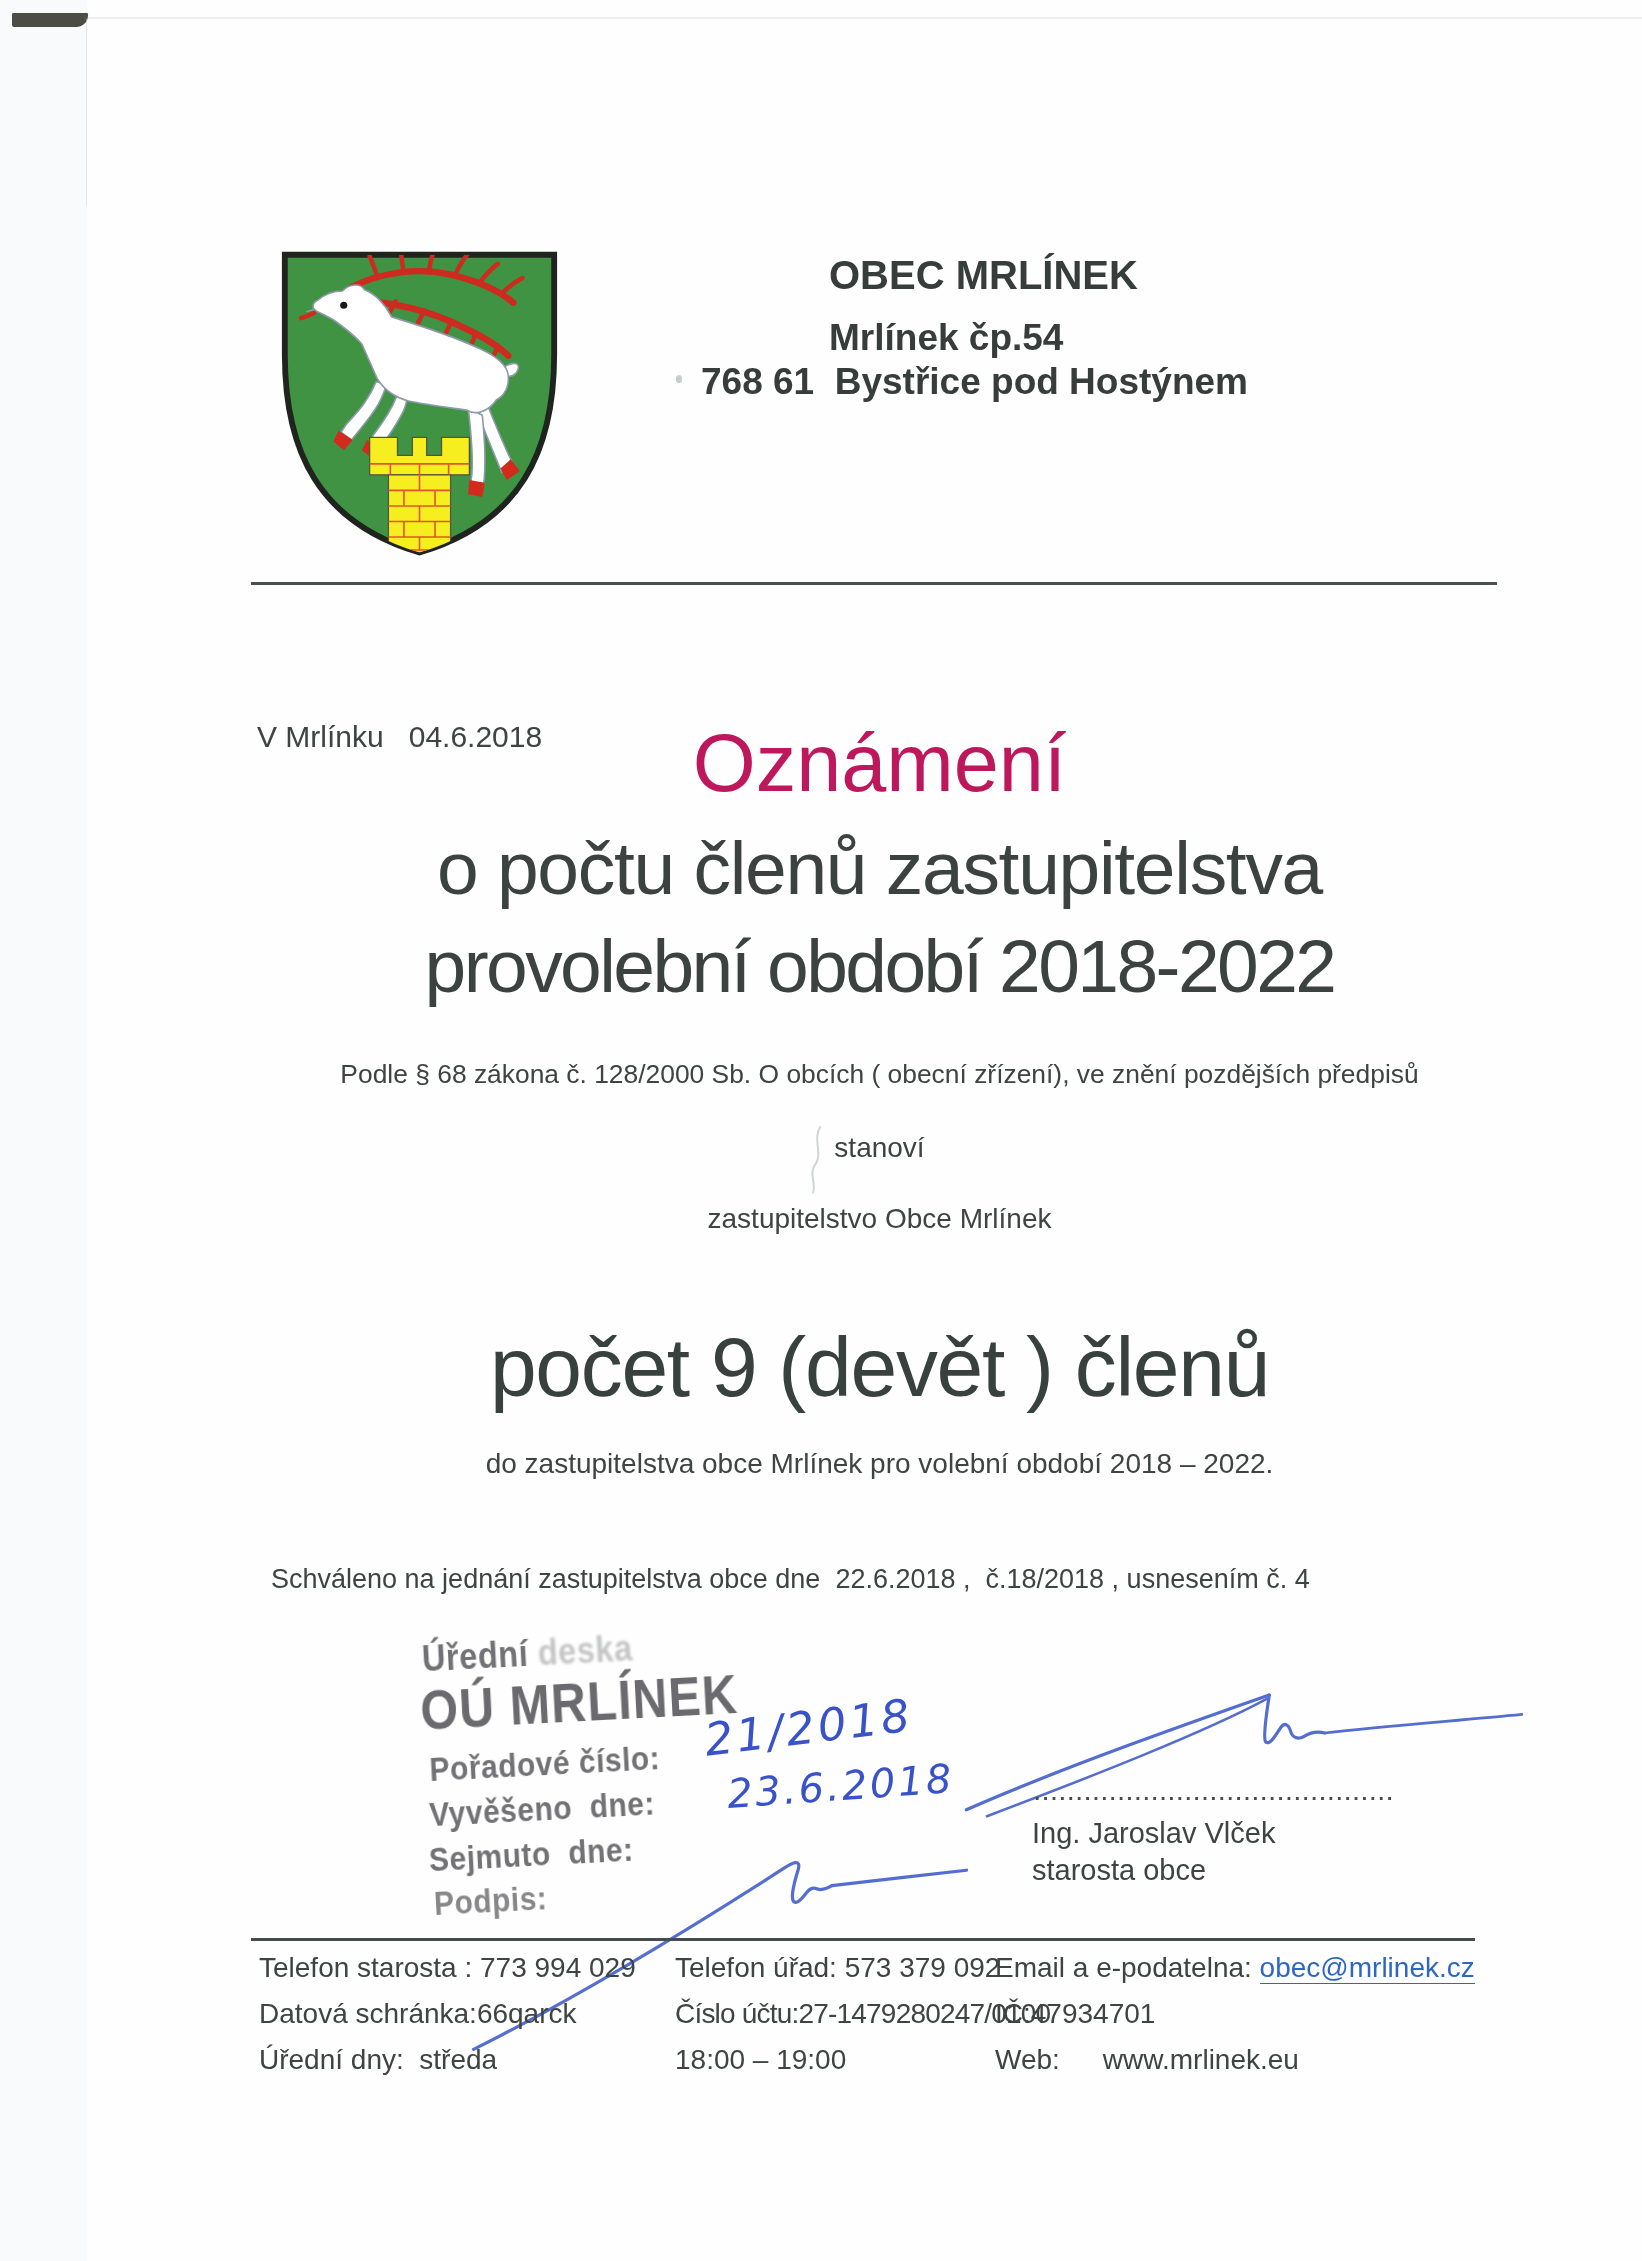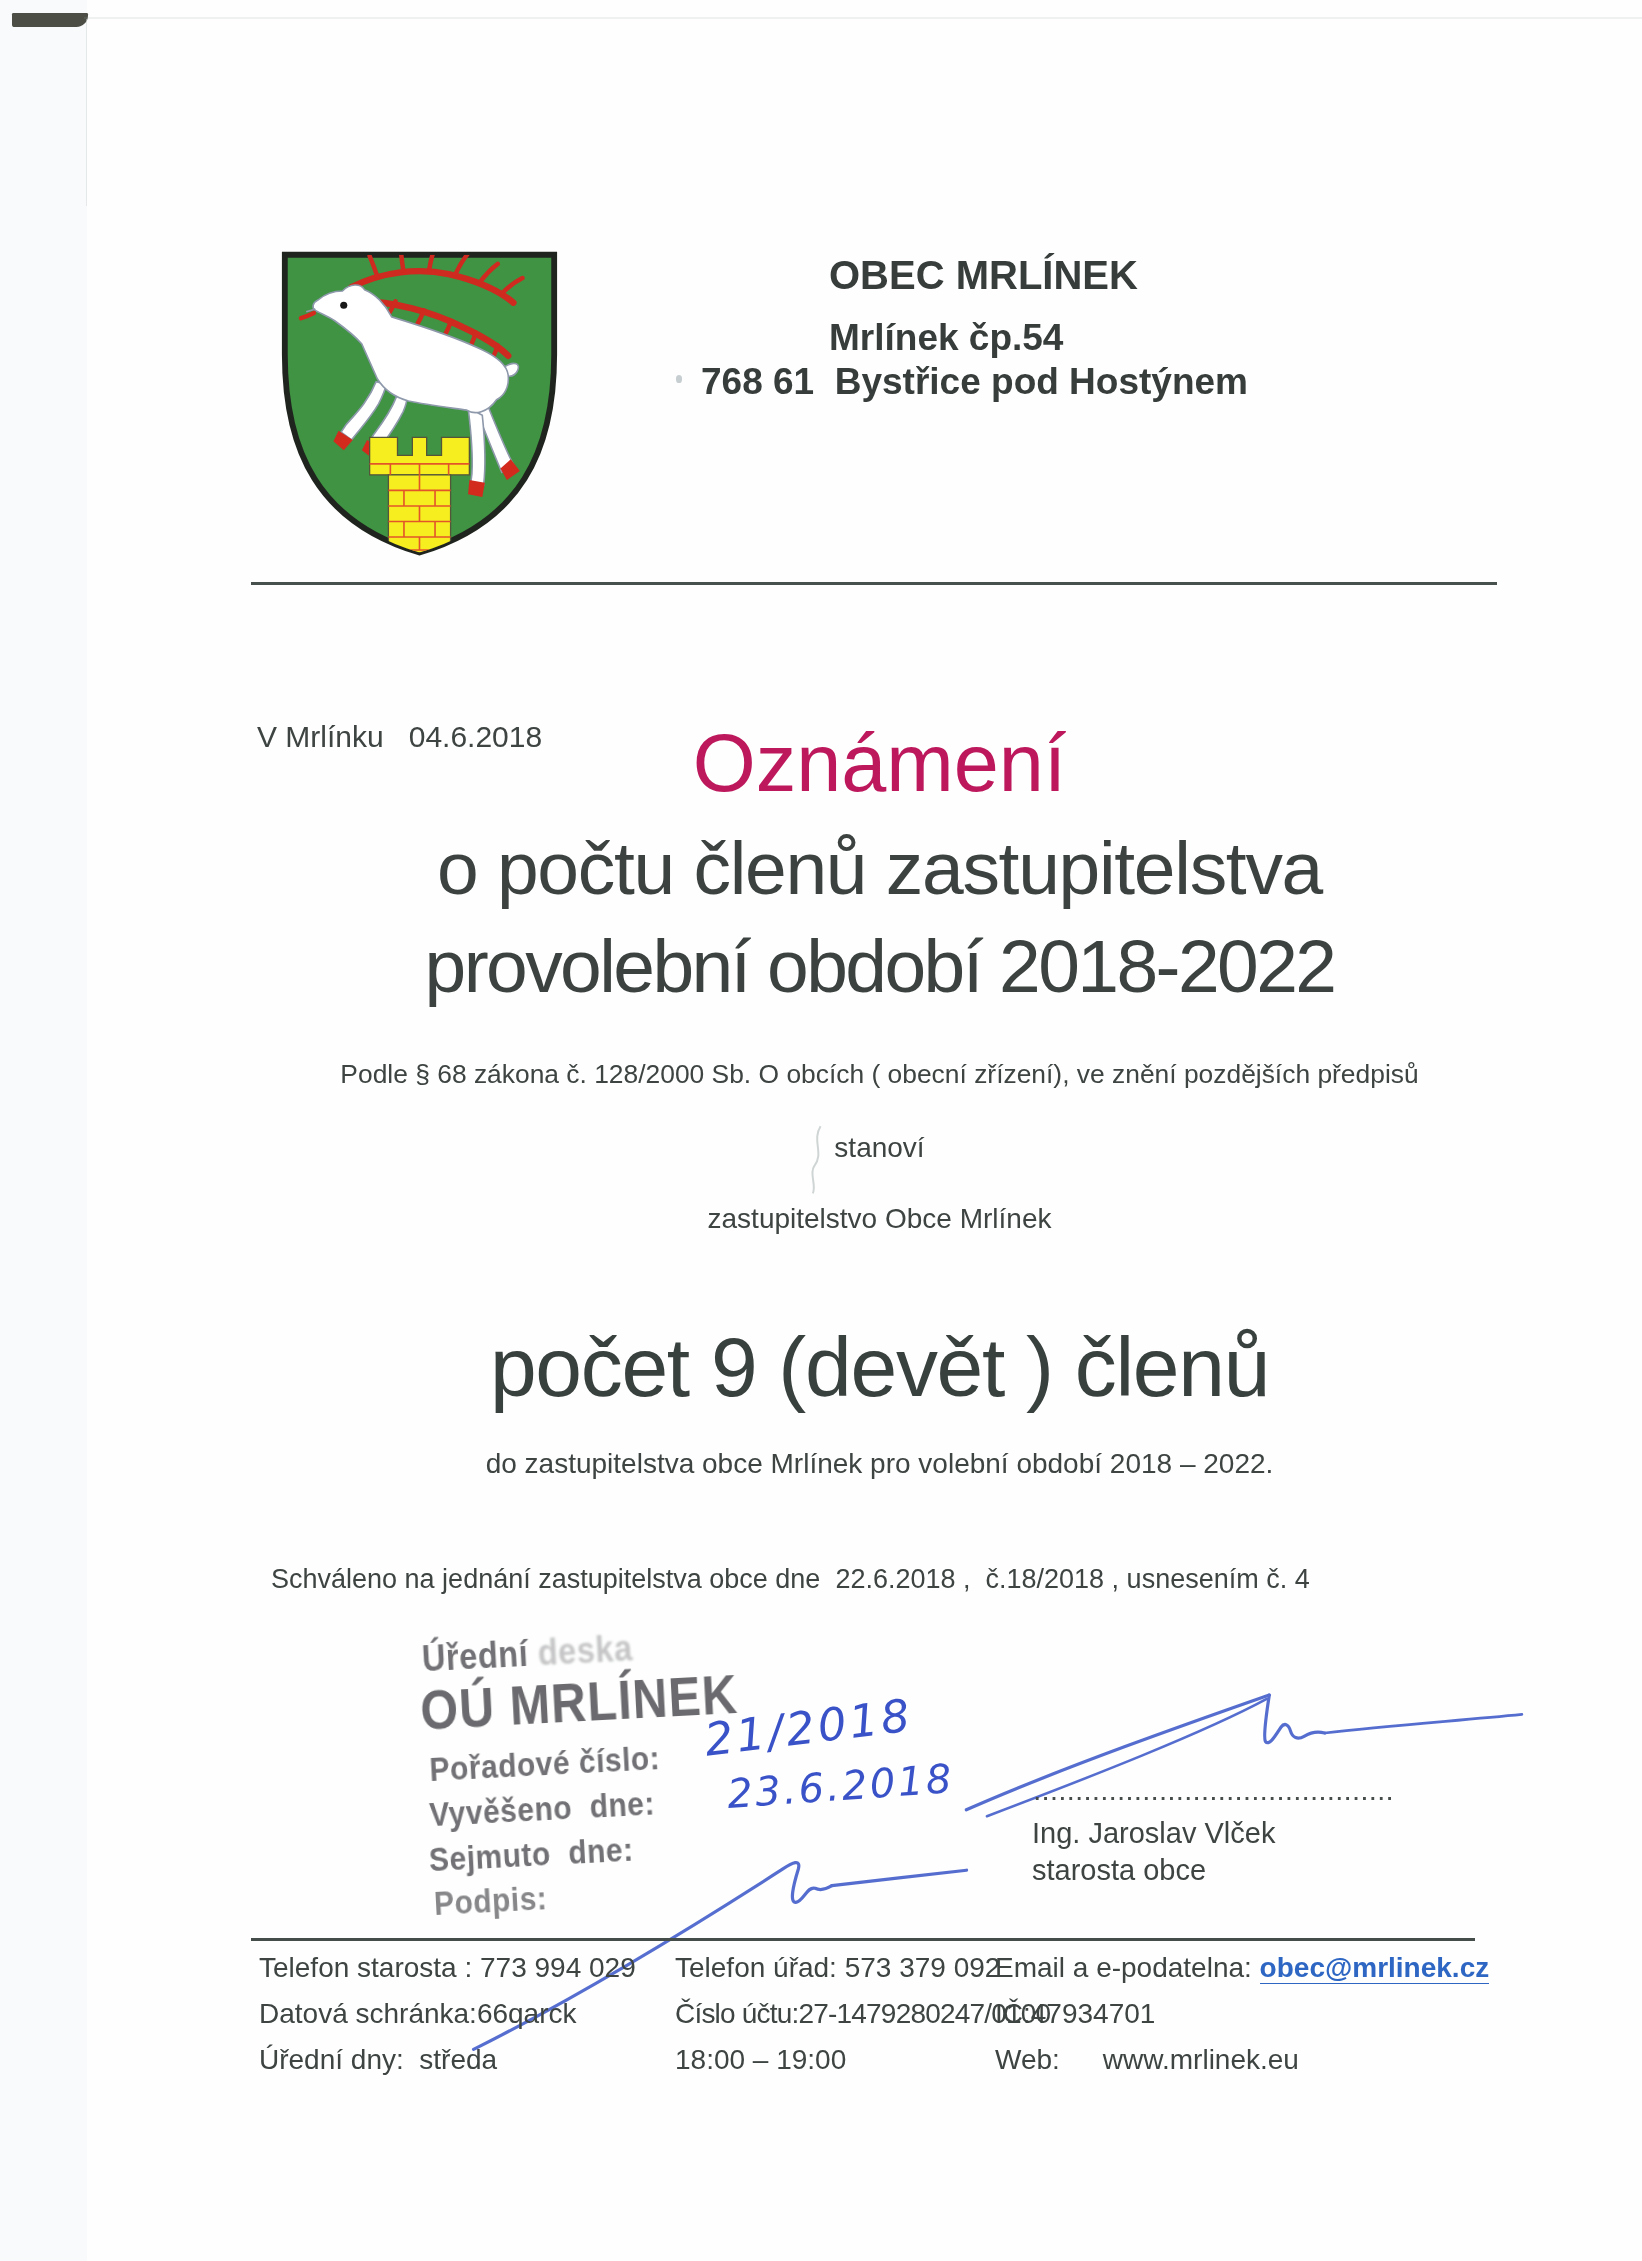--- a/index.html
+++ b/index.html
@@ -56,21 +56,21 @@
   .sig-name{left:1032px;width:364px;top:1817px;text-align:left;font-size:29px;}
   .sig-role{left:1032px;width:364px;top:1854px;font-size:29px;}
   
   .footer-rule{left:251px;top:1938px;width:1224px;height:2.6px;background:#454d4a;}
   .fcol{position:absolute;top:1952px;font-size:28px;}
   .fcol .fl{height:46px;}
   .fcol1{left:259px;}
   .fcol2{left:675px;}
   .fcol2 .tight{letter-spacing:-0.8px;}
   .fcol3{left:995px;}
-  .email-link{color:#2e66c4;border-bottom:1.9px solid #2e66c4;font-weight:bold;}
+  .email-link{color:#2e66c4;border-bottom:1.9px solid #2e66c4;}
   .web-gap{display:inline-block;width:43px;}
   svg{display:block;}
 </style>
 </head>
 <body>
 
 <div class="page">
 
   <div class="abs scan-strip"></div>
   <div class="abs corner-blob"></div>

